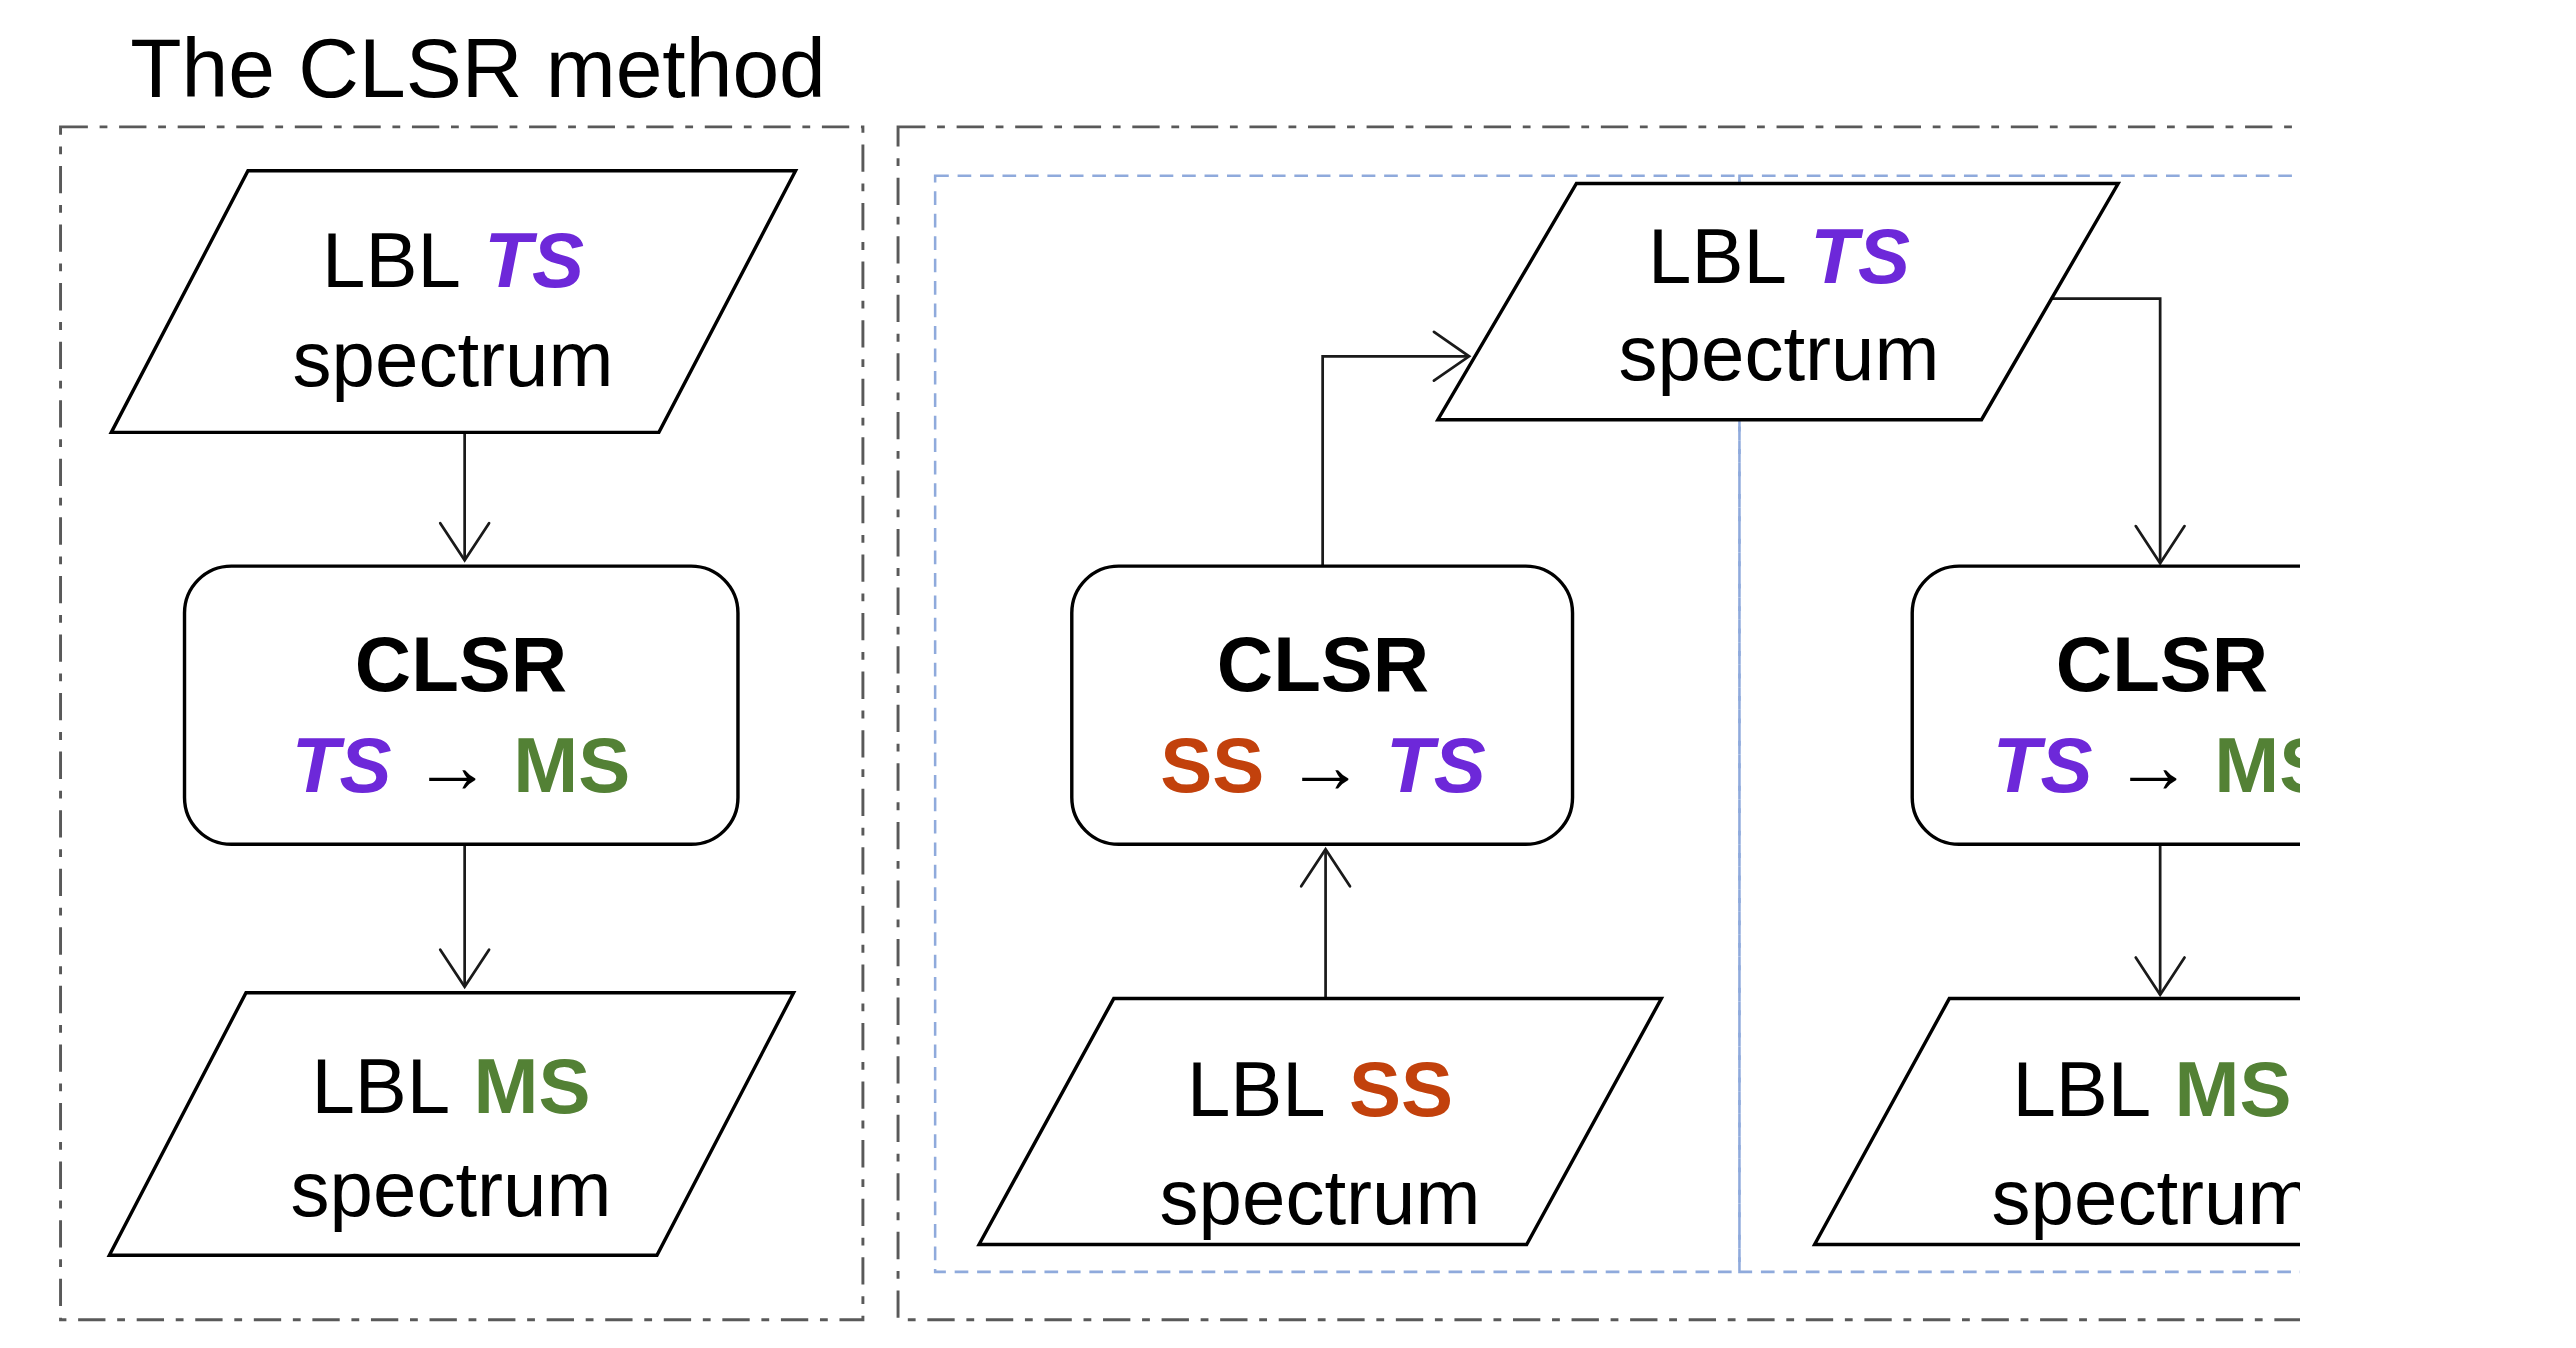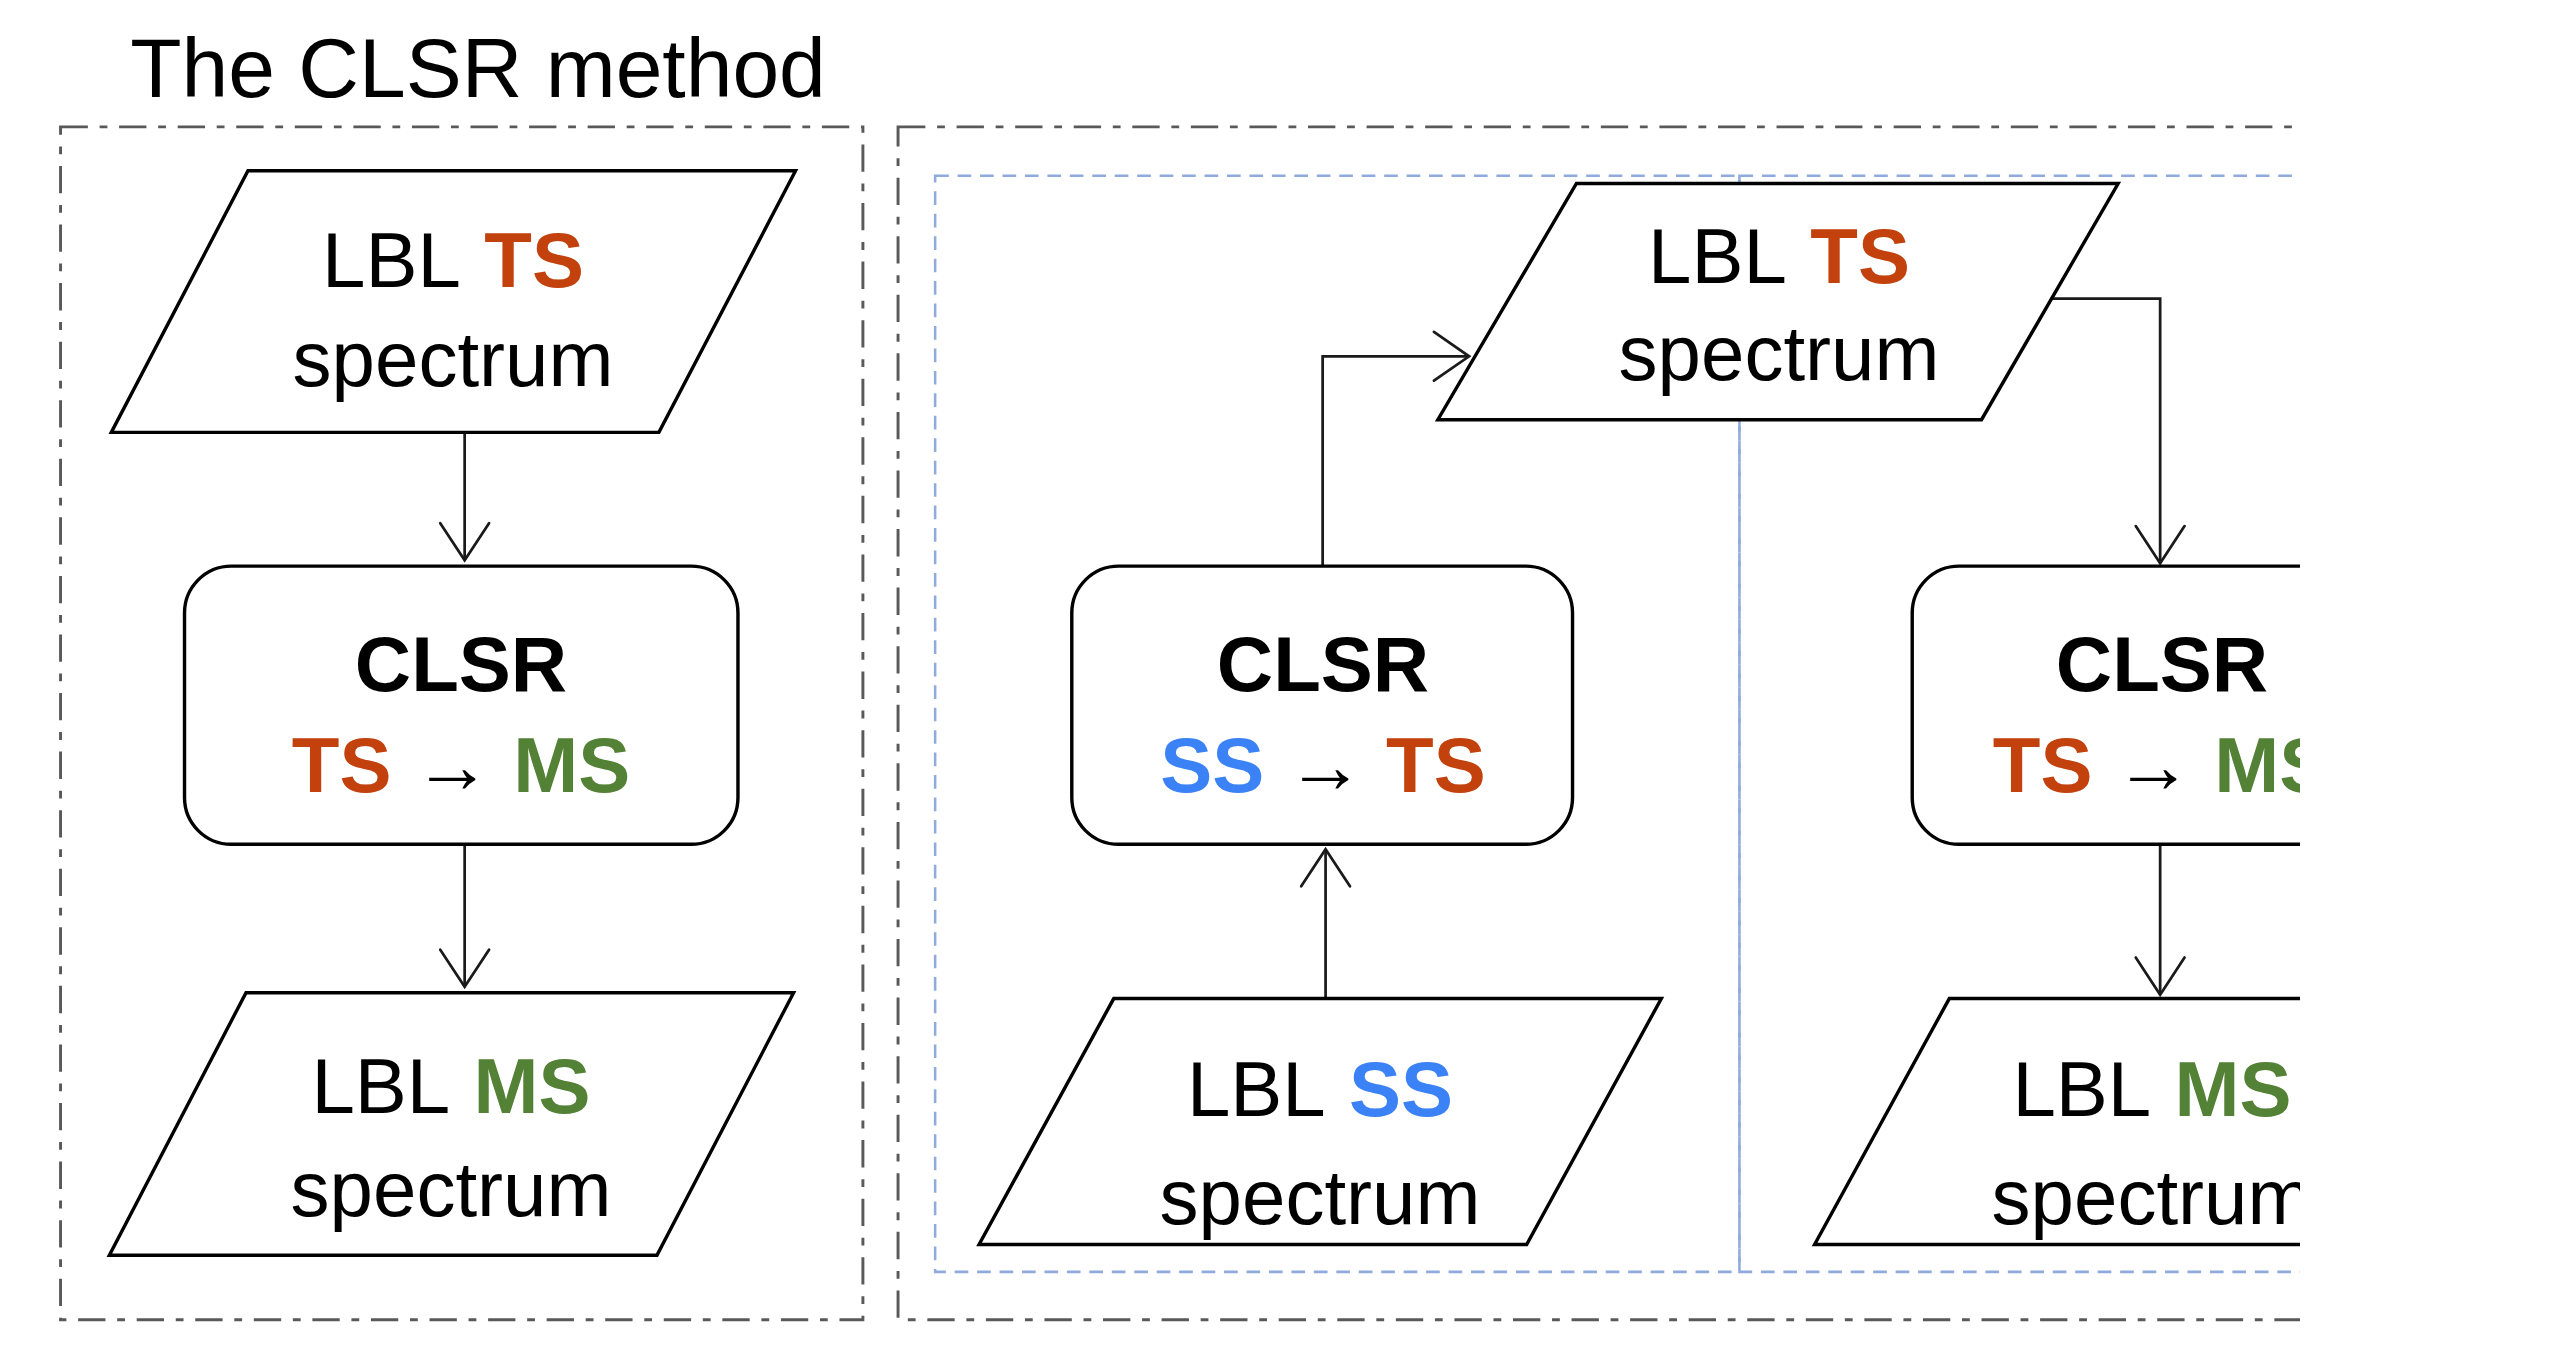--- a/index.html
+++ b/index.html
@@ -16,23 +16,23 @@
     position:absolute;
     transform:translate(-50%,-50%);
     white-space:nowrap;
     color:#000000;
     font-size:78px;
     line-height:1;
   }
   .title { font-size:84px; }
   .step-label { font-size:78px; color:#8FAADC; }
   .tok { font-weight:bold; }
-  .tok-red   { color:#c2410c; }
+  .tok-red   { color:#6d28d9;font-style:italic; }
   .tok-green { color:#538135; }
-  .tok-blue  { color:#3b82f6; }
+  .tok-blue  { color:#c2410c; }
   .proc-name { font-weight:bold; }
   .gap { margin-left:0.30em; }
   .proc-arrow { margin:0 0.28em; font-weight:normal; color:#000; }
 
   
   .shape      { fill:#ffffff; stroke:#000000; stroke-width:3.5; }
   .connector  { fill:none; stroke:#1a1a1a; stroke-width:2.8; }
   .chevron    { fill:none; stroke:#1a1a1a; stroke-width:2.8; stroke-linecap:round; }
   .dash-gray  { fill:none; stroke:#595959; stroke-width:3; stroke-dasharray:28 12 8 12; }
   .dash-blue  { fill:none; stroke:#8FAADC; stroke-width:2.6; stroke-dasharray:14 9; }

